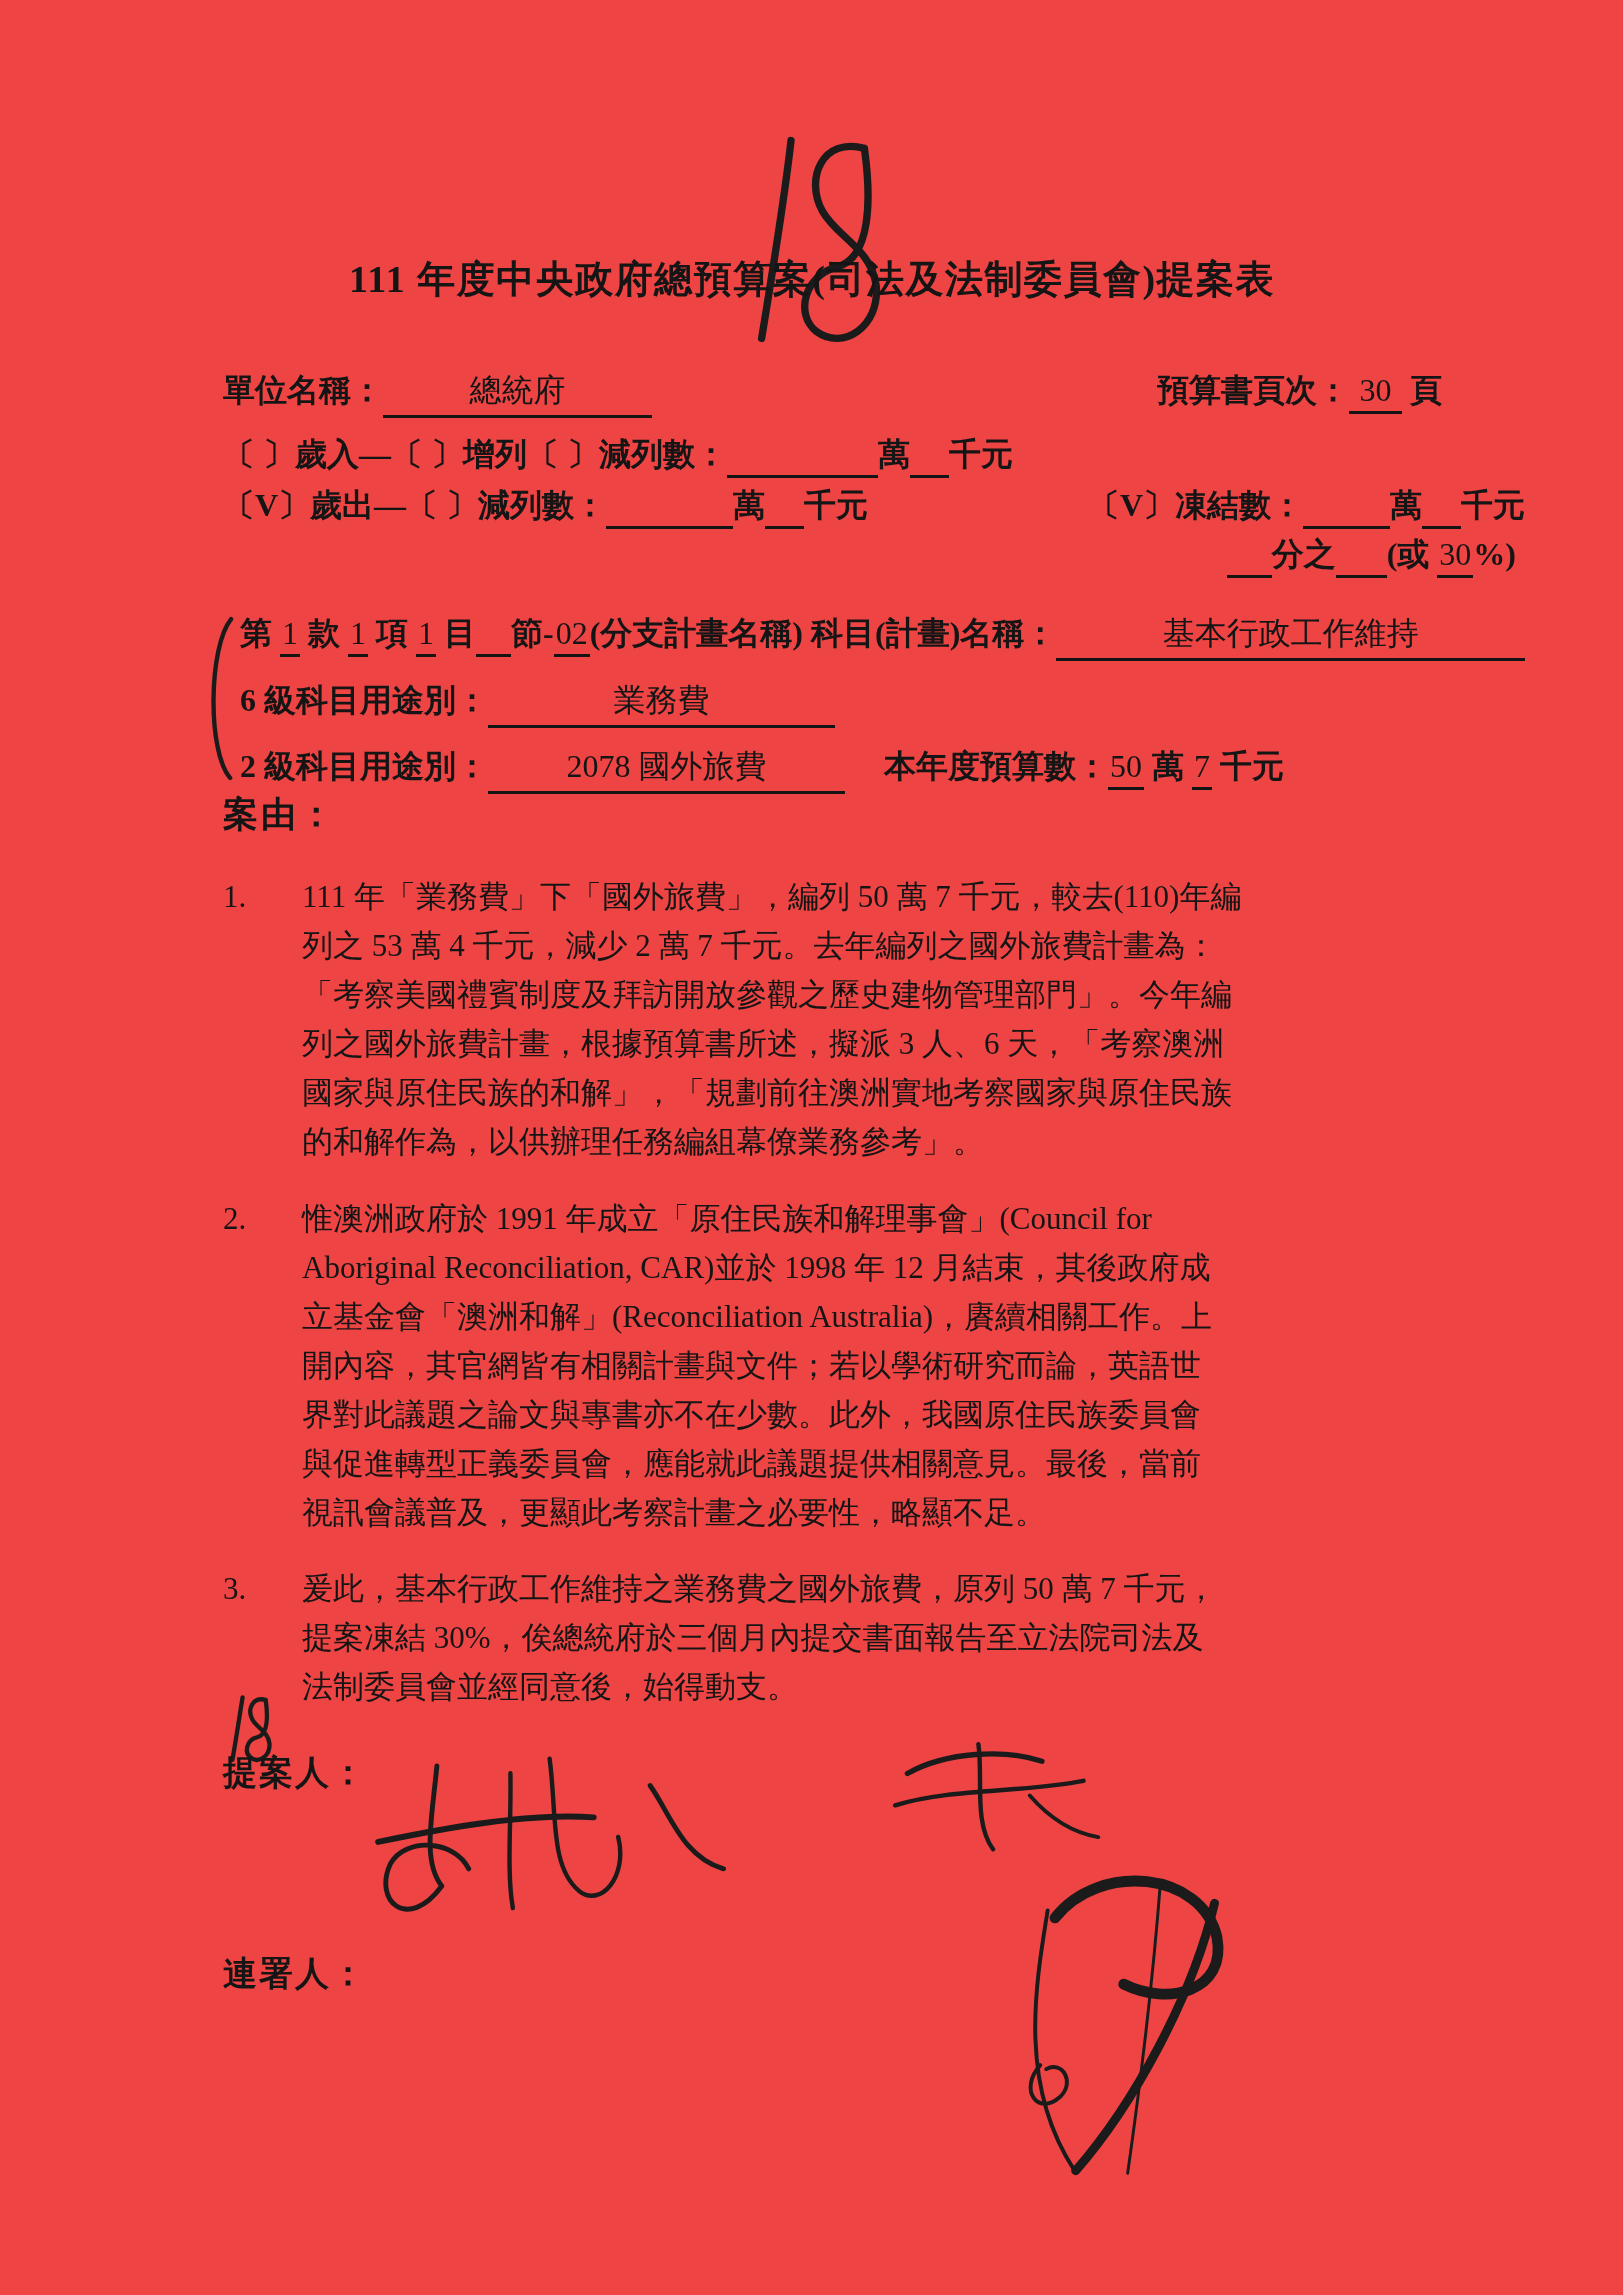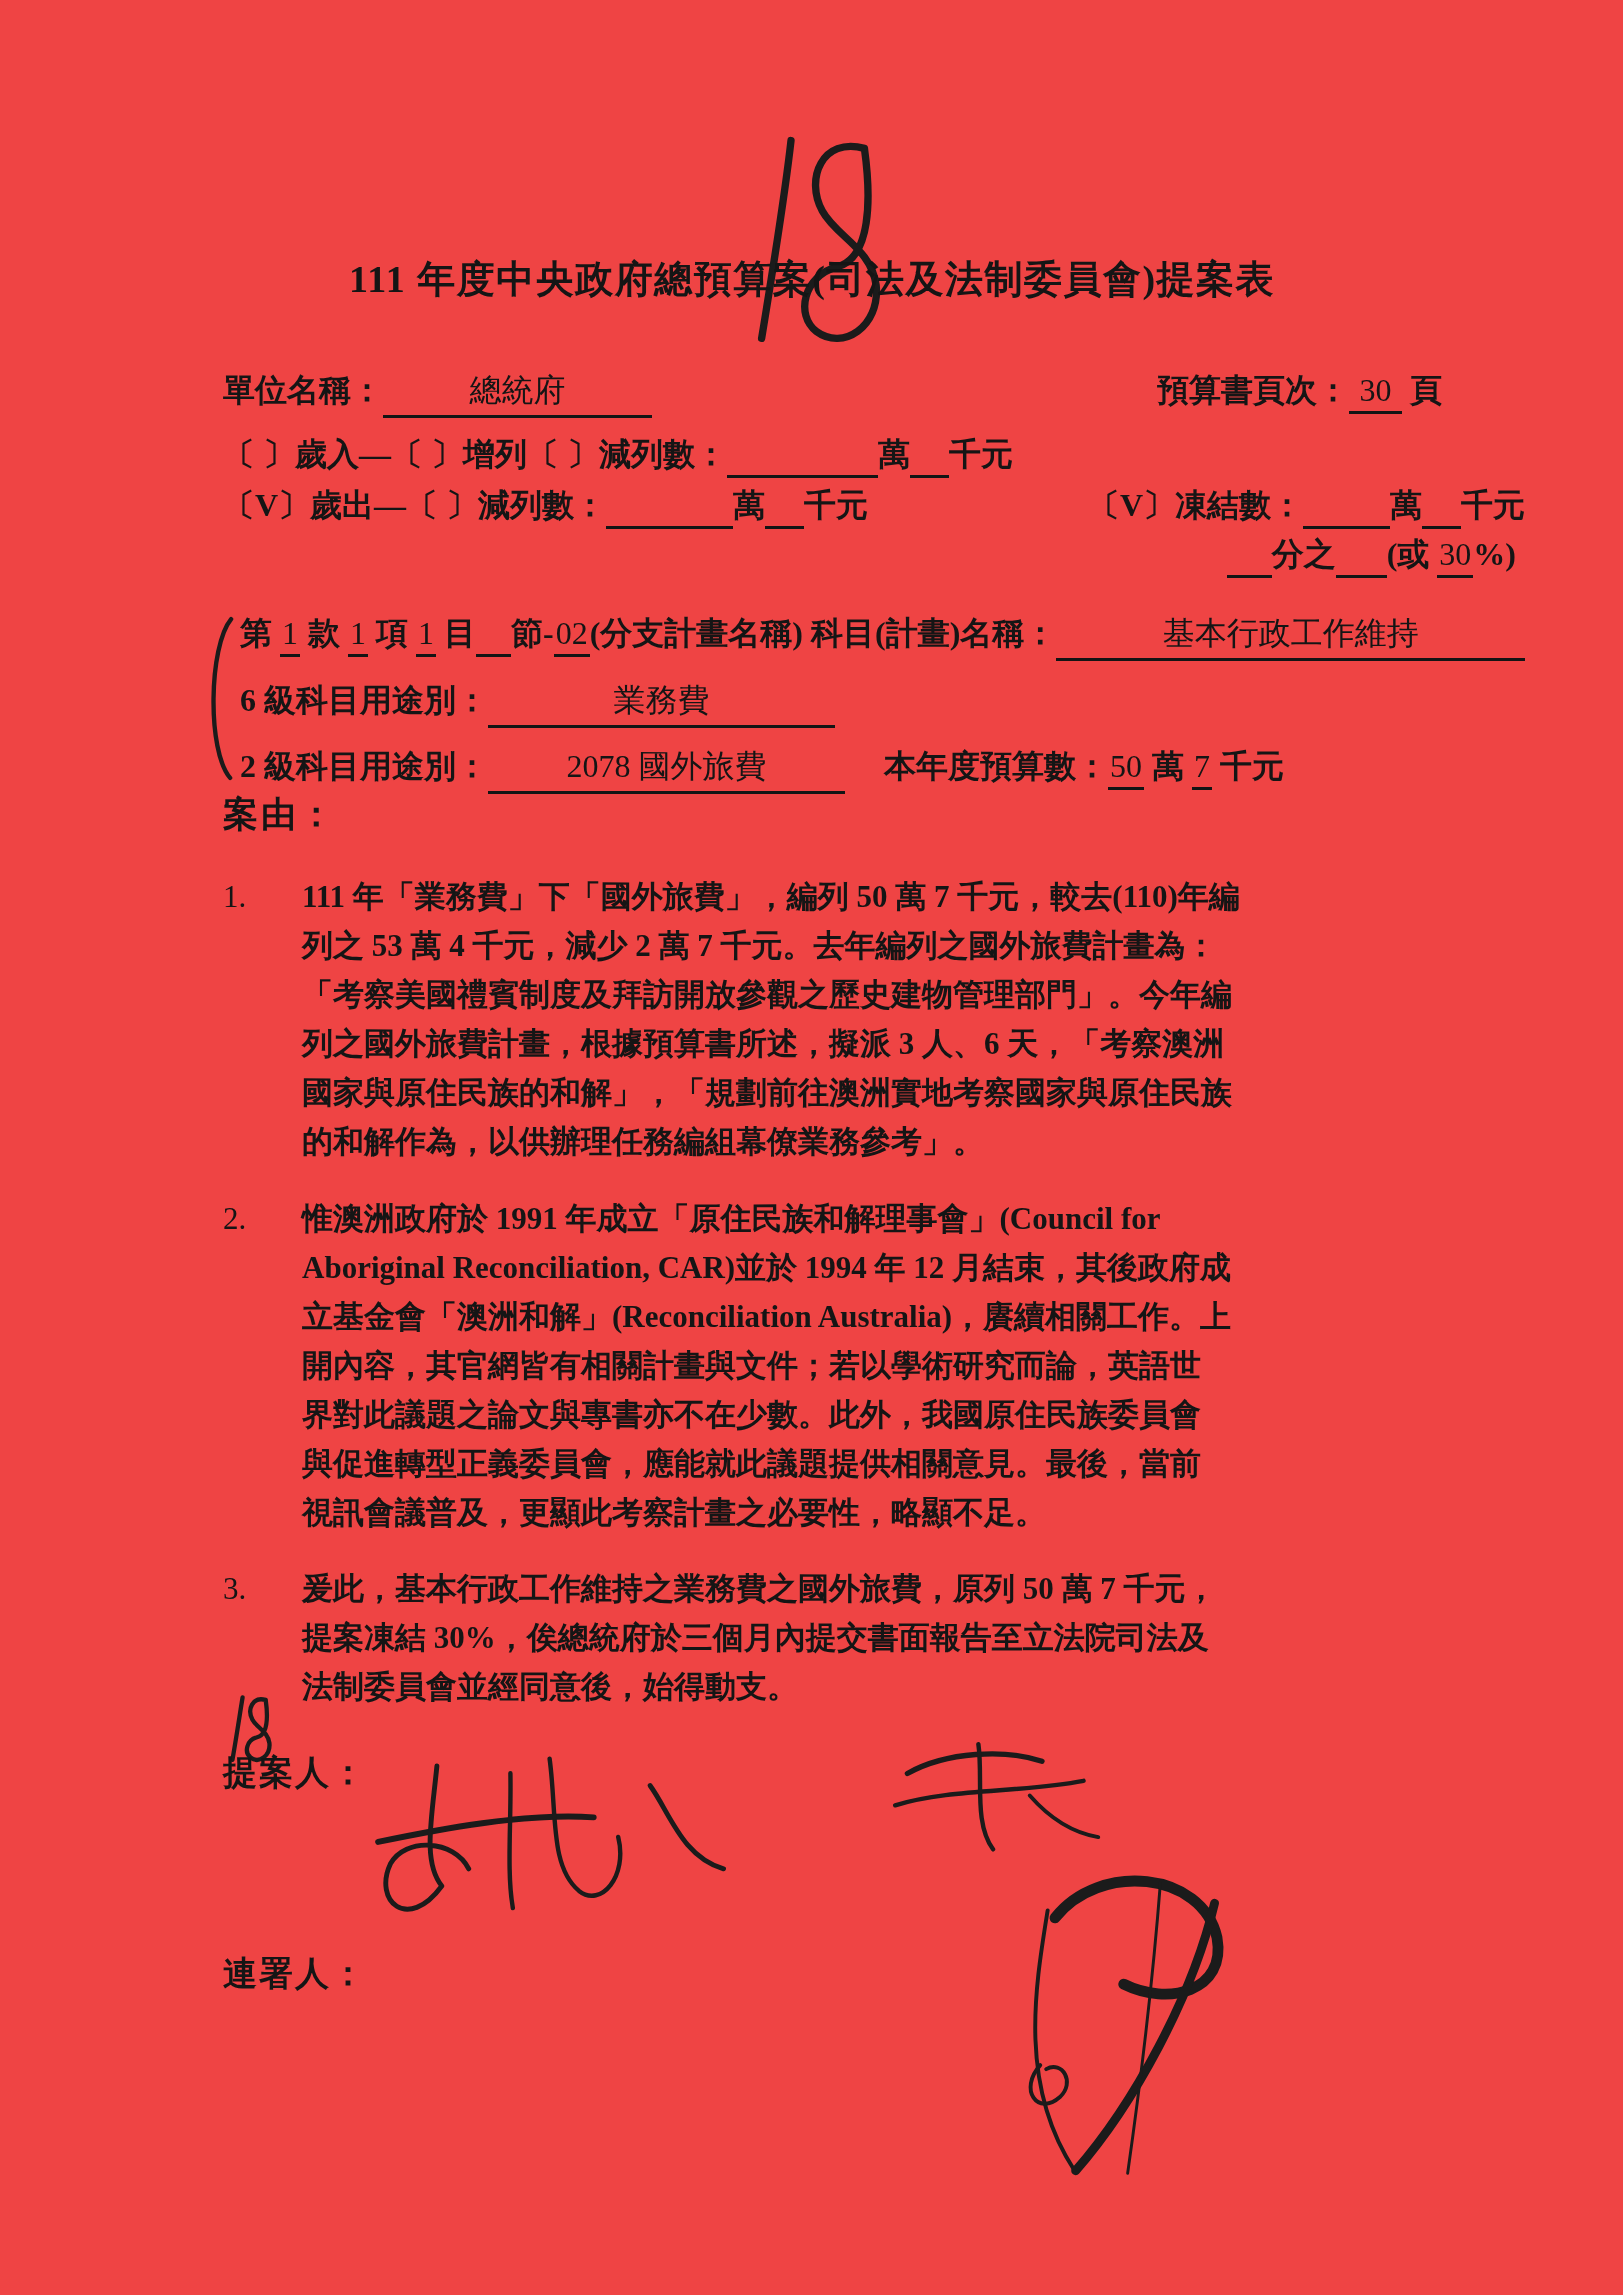--- a/index.html
+++ b/index.html
@@ -28,21 +28,21 @@
   .b{font-weight:700;}
   .u{border-bottom:3.4px solid #141414;padding:0 2px 2px 2px;}
   .c{text-align:center;}
   .case-heading{
     position:absolute;left:223px;top:791px;font-size:35px;font-weight:700;
     letter-spacing:2.9px;
   }
   .items{position:absolute;left:223px;top:872px;width:1256px;}
   .item{display:flex;margin-bottom:27.5px;font-size:31px;line-height:49px;}
   .item .no{flex:none;width:79px;}
-  .item .txt{flex:1;white-space:pre-line;text-align:justify;font-weight:bold;}
+  .item .txt{flex:1;white-space:pre-line;text-align:justify;}
   .sig-label{
     position:absolute;left:223px;font-size:34px;font-weight:700;letter-spacing:2px;
   }
   .sig-proposer{top:1750px;}
   .sig-cosigner{top:1951px;}
   .hw{position:absolute;}
   .hw path{fill:none;stroke:#1b1b1b;stroke-linecap:round;stroke-linejoin:round;}
 </style>
 </head>
 <body>
@@ -81,21 +81,21 @@
       <div class="txt">111 年「業務費」下「國外旅費」，編列 50 萬 7 千元，較去(110)年編
 列之 53 萬 4 千元，減少 2 萬 7 千元。去年編列之國外旅費計畫為：
 「考察美國禮賓制度及拜訪開放參觀之歷史建物管理部門」。今年編
 列之國外旅費計畫，根據預算書所述，擬派 3 人、6 天，「考察澳洲
 國家與原住民族的和解」，「規劃前往澳洲實地考察國家與原住民族
 的和解作為，以供辦理任務編組幕僚業務參考」。</div>
     </div>
     <div class="item">
       <div class="no">2.</div>
       <div class="txt">惟澳洲政府於 1991 年成立「原住民族和解理事會」(Council for
-Aboriginal Reconciliation, CAR)並於 1994 年 12 月結束，其後政府成
+Aboriginal Reconciliation, CAR)並於 1998 年 12 月結束，其後政府成
 立基金會「澳洲和解」(Reconciliation Australia)，賡續相關工作。上
 開內容，其官網皆有相關計畫與文件；若以學術研究而論，英語世
 界對此議題之論文與專書亦不在少數。此外，我國原住民族委員會
 與促進轉型正義委員會，應能就此議題提供相關意見。最後，當前
 視訊會議普及，更顯此考察計畫之必要性，略顯不足。</div>
     </div>
     <div class="item">
       <div class="no">3.</div>
       <div class="txt">爰此，基本行政工作維持之業務費之國外旅費，原列 50 萬 7 千元，
 提案凍結 30%，俟總統府於三個月內提交書面報告至立法院司法及

